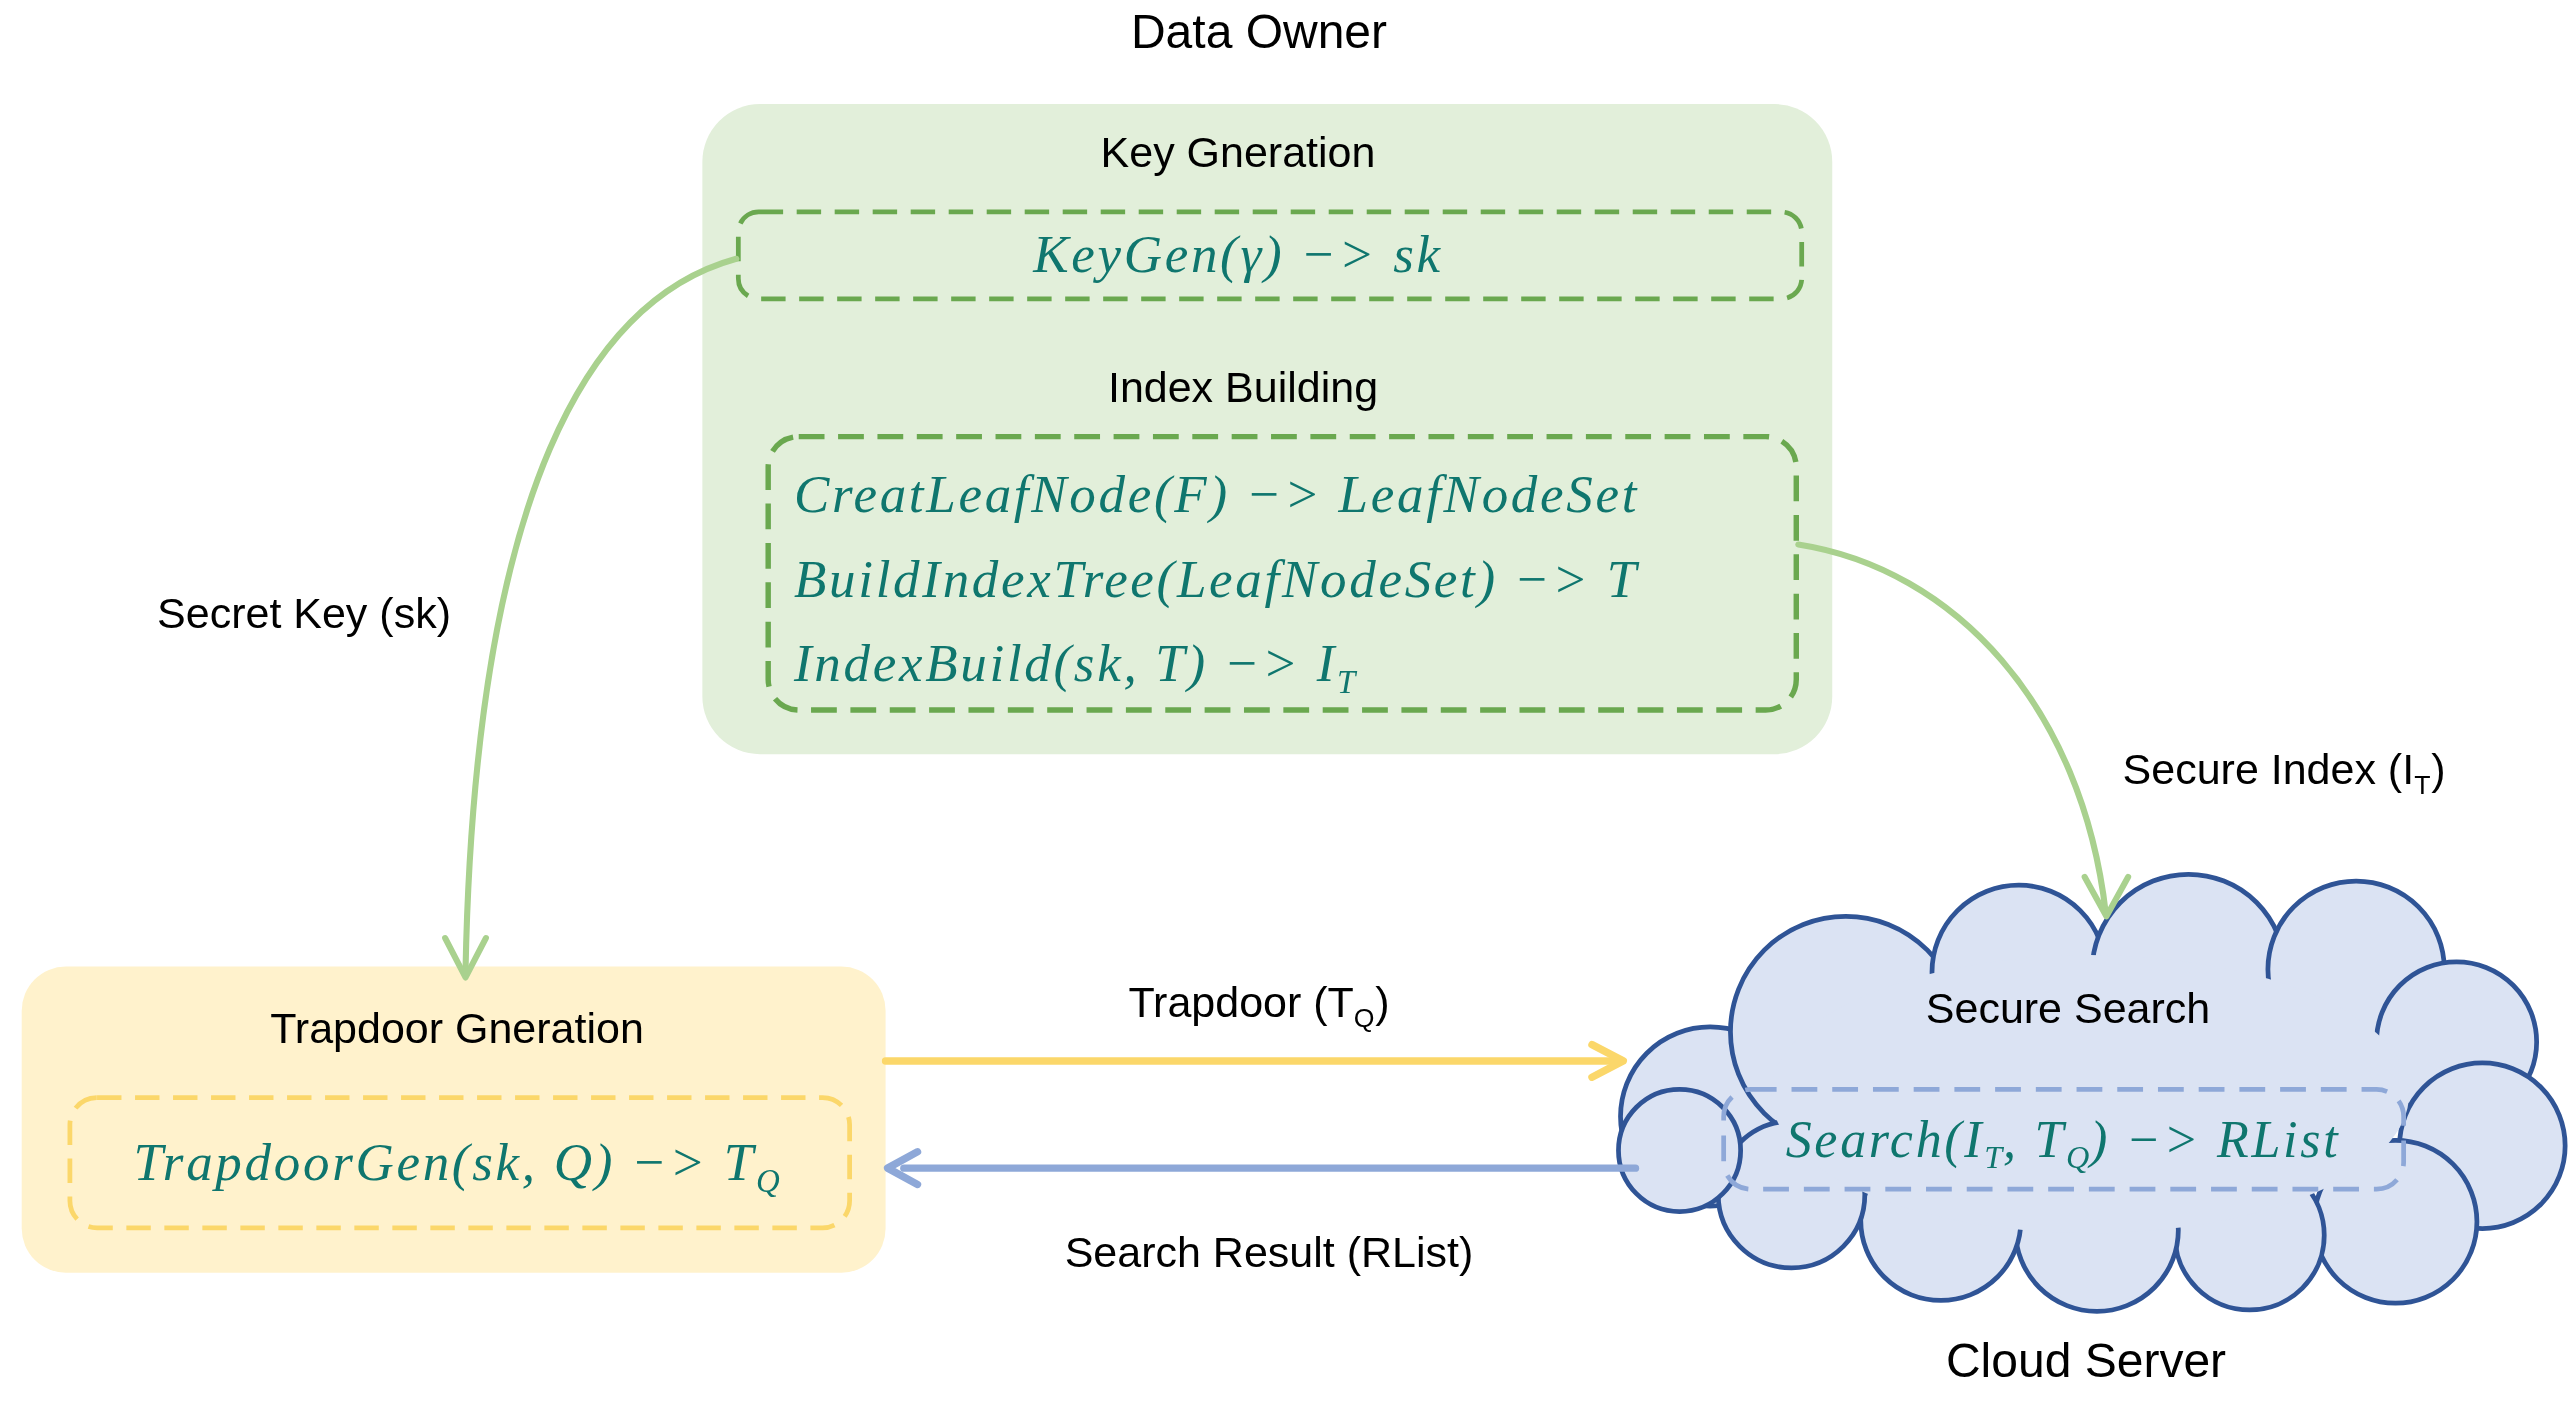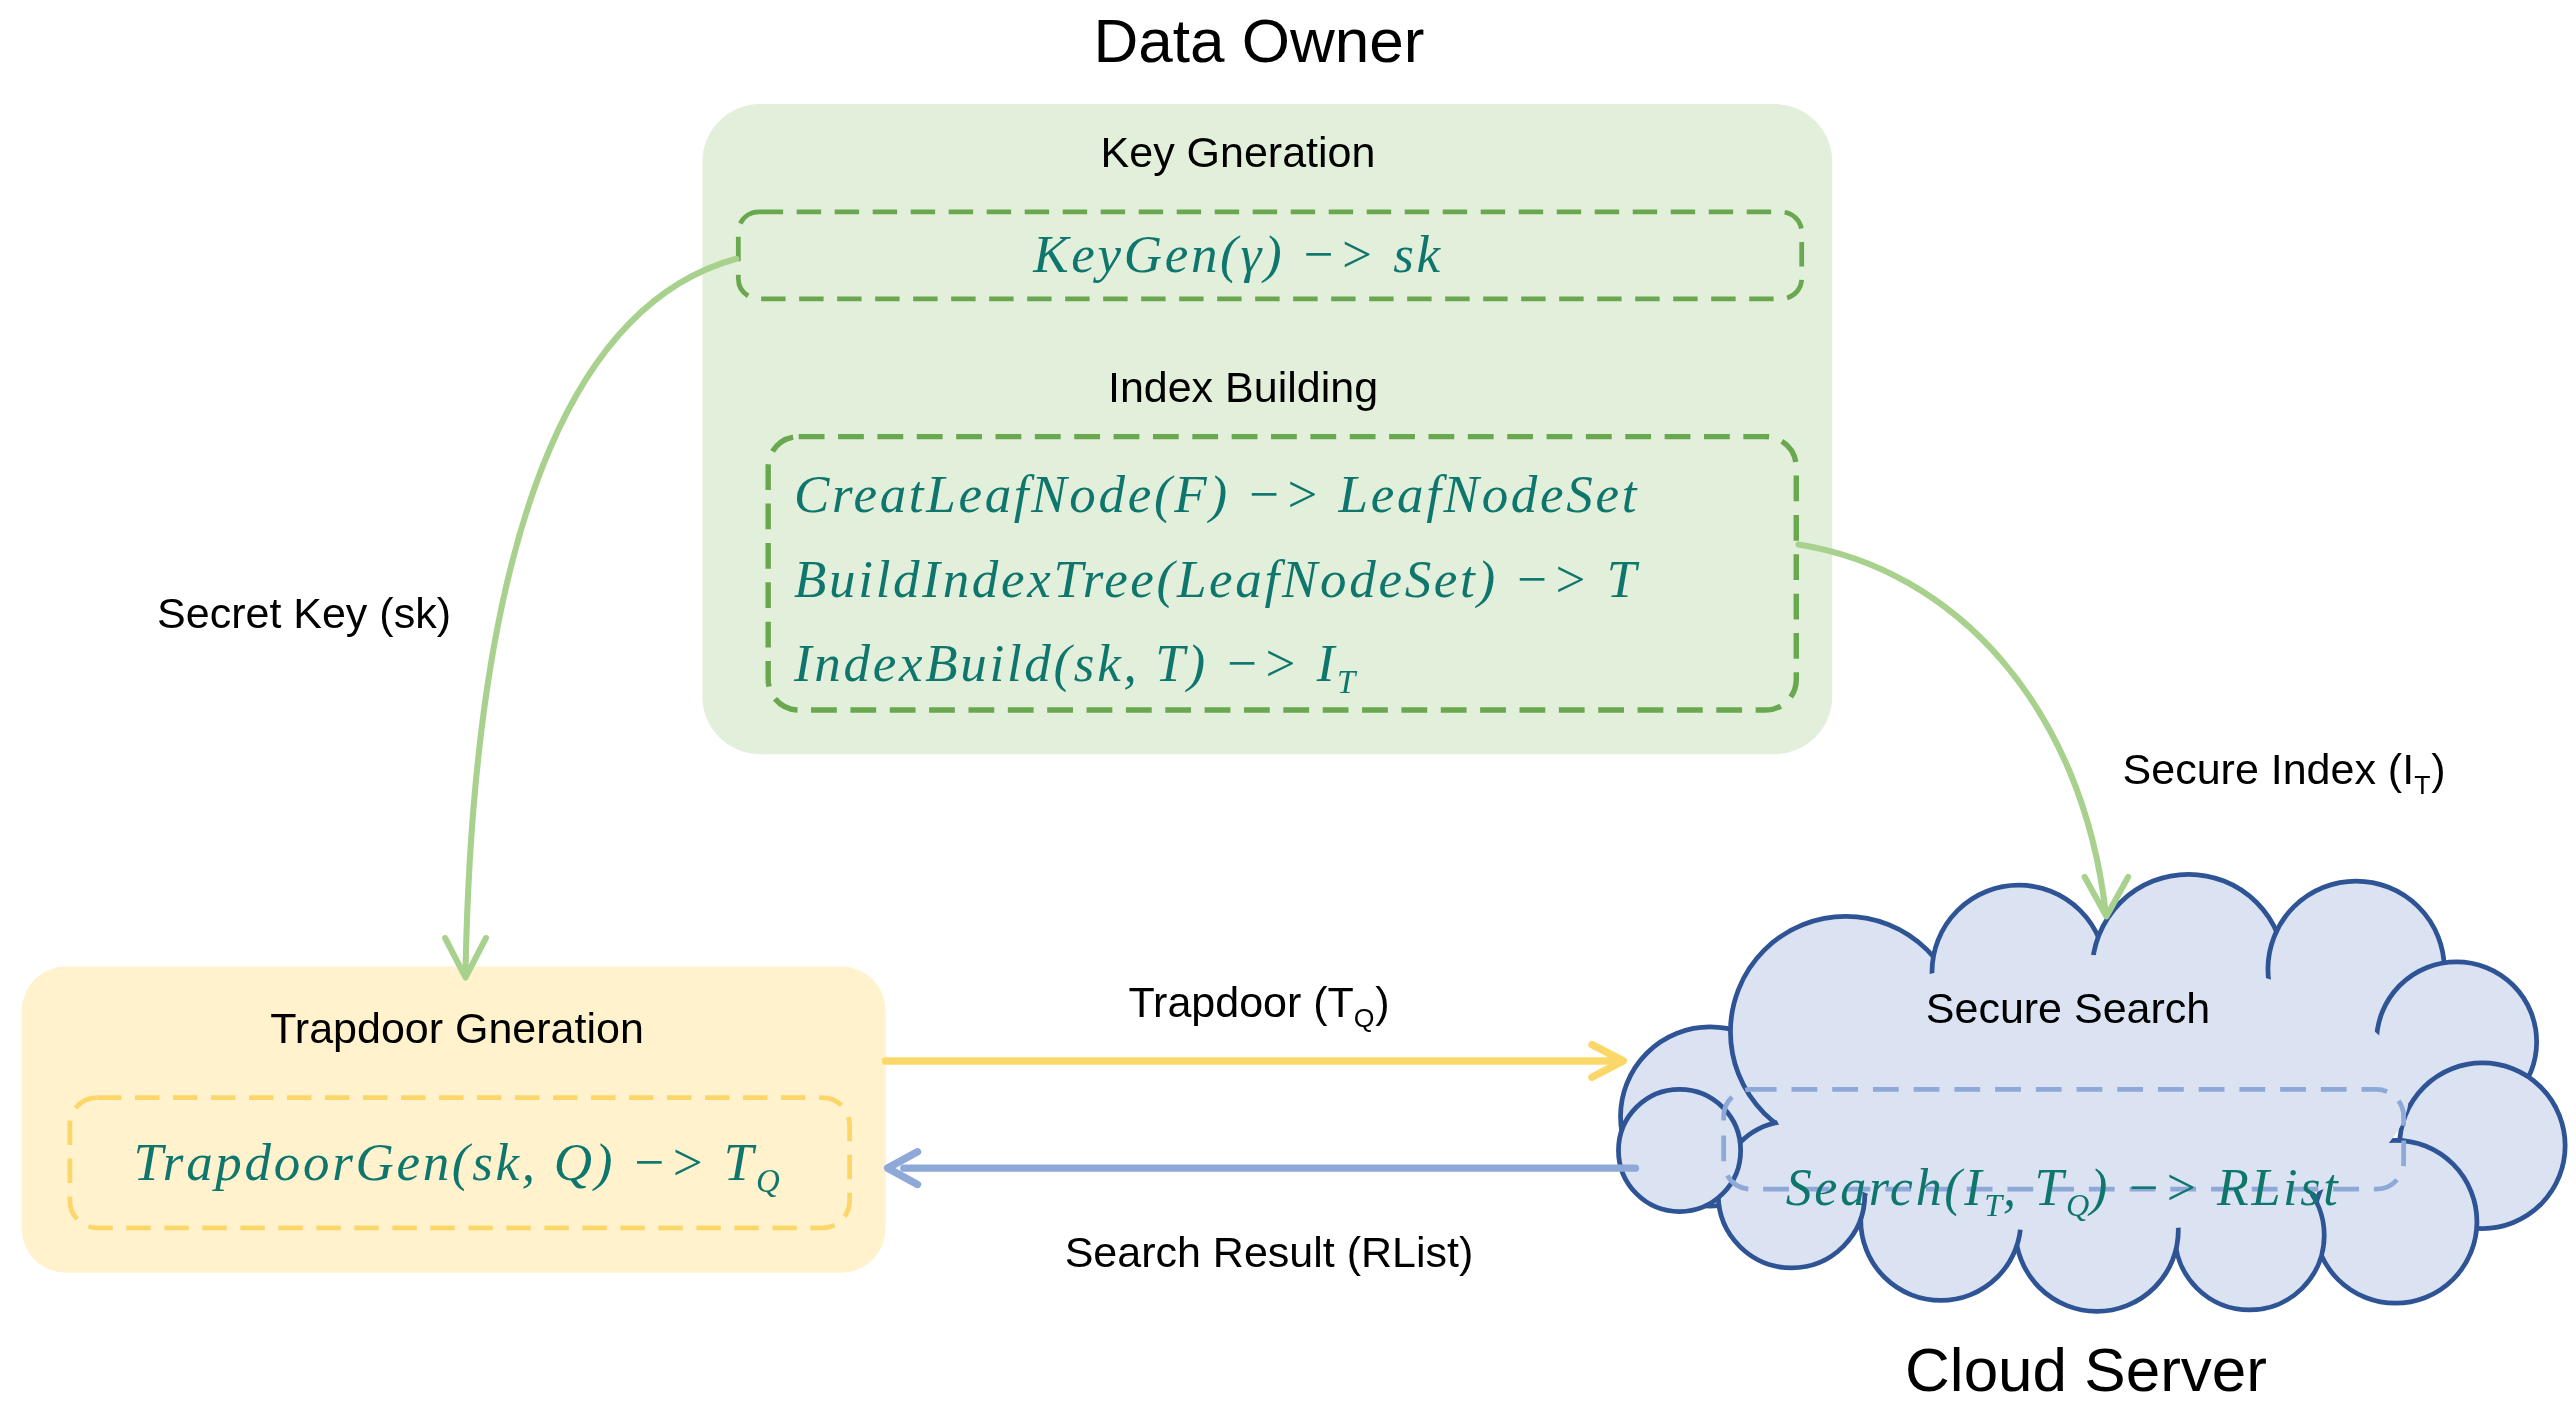--- a/index.html
+++ b/index.html
@@ -12,21 +12,21 @@
     overflow:hidden;
   }
   #shapes{position:absolute;left:0;top:0;width:2576px;height:1412px;}
   .txt{
     position:absolute;
     white-space:nowrap;
     color:#000;
     line-height:1.18;
     transform:translateX(-50%);
   }
-  .title{font-size:62px;}
+  .title{font-size:48px;}
   .section{font-size:43px;}
   .edge-label{font-size:43px;}
   .formula{
     font-family:"Liberation Serif",serif;
     font-style:italic;
     font-size:53px;
     letter-spacing:2.7px;
     color:#0f766e;
   }
   .formula-left{transform:none;}
@@ -110,18 +110,18 @@
 
   <div class="txt edge-label" style="left:1269px;top:1227px;">Search Result (RList)</div>
 
   <div class="txt section" style="left:457px;top:1003px;">Trapdoor Gneration</div>
 
   <div class="txt formula" style="left:457px;top:1131px;"><span>TrapdoorGen(sk, Q) −&gt; T</span><sub>Q</sub></div>
 
 
   <div class="txt section" style="left:2068px;top:983px;">Secure Search</div>
 
-  <div class="txt formula formula-small" style="left:2063px;top:1157px;"><span>Search(I</span><sub>T</sub><span>, T</span><sub>Q</sub><span>) −&gt; RList</span></div>
+  <div class="txt formula formula-small" style="left:2063px;top:1109px;"><span>Search(I</span><sub>T</sub><span>, T</span><sub>Q</sub><span>) −&gt; RList</span></div>
 
   <div class="txt title" style="left:2086px;top:1333px;">Cloud Server</div>
 
 </div>
 
 
 </body></html>

